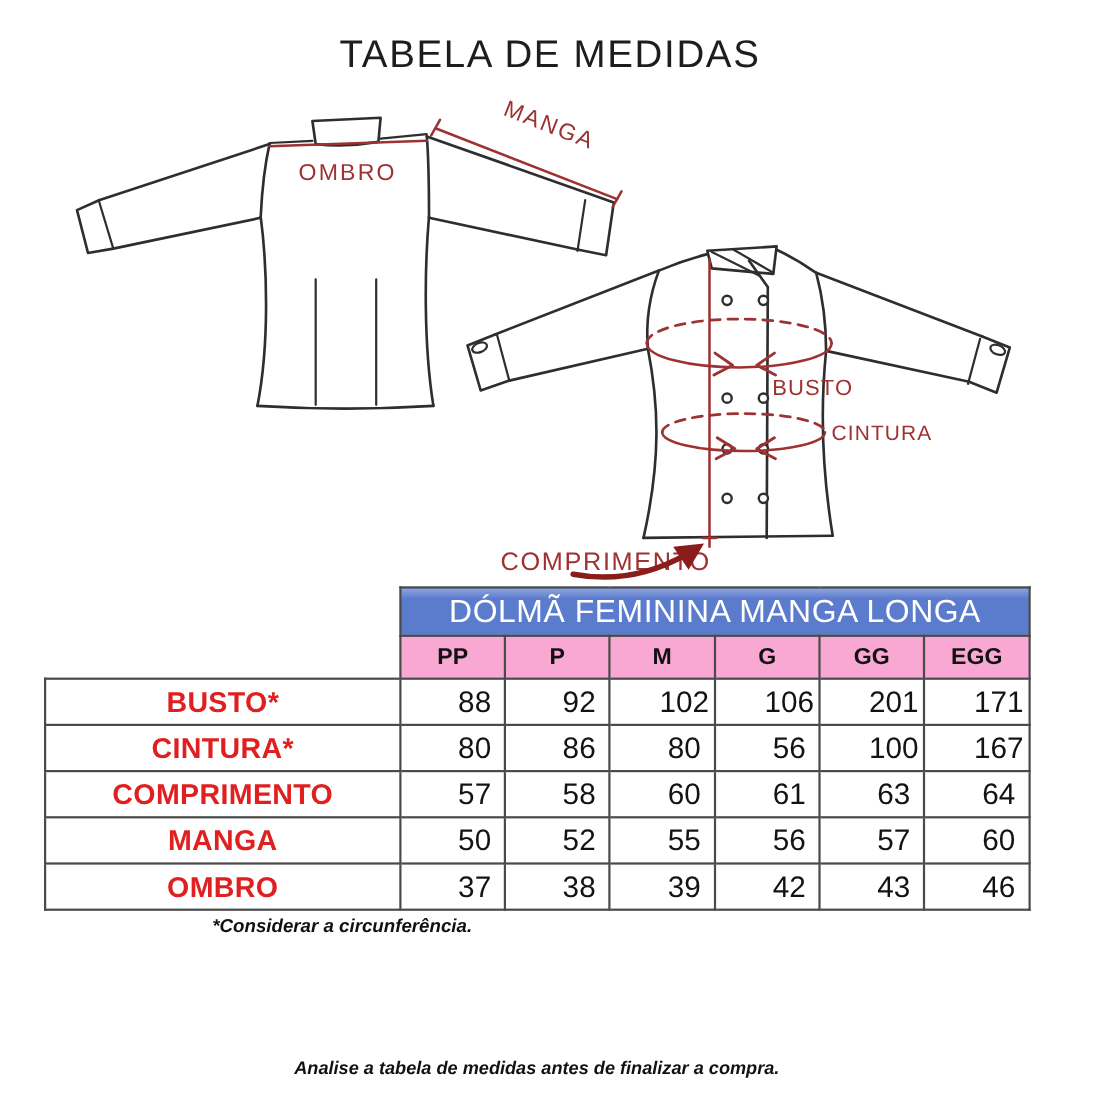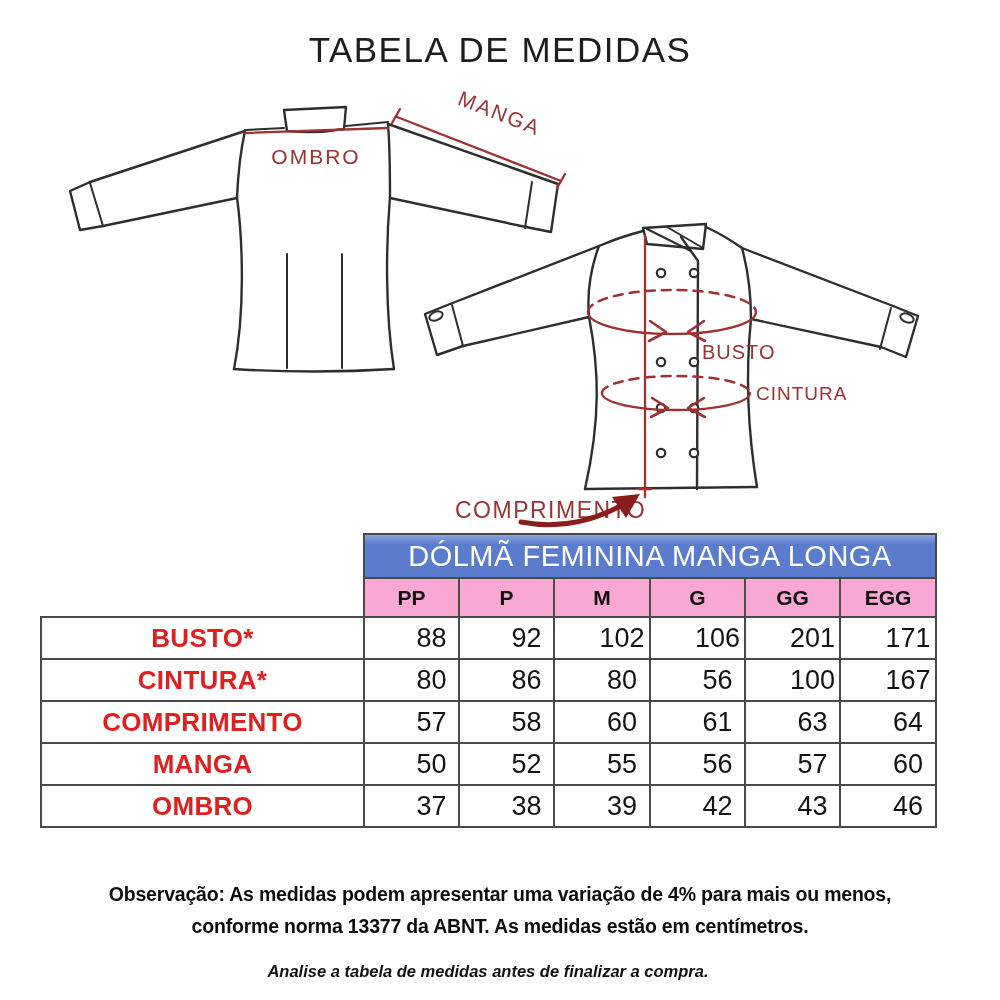--- a/index.html
+++ b/index.html
@@ -226,21 +226,18 @@
       <td class="val">37</td>
       <td class="val">38</td>
       <td class="val">39</td>
       <td class="val">42</td>
       <td class="val">43</td>
       <td class="val">46</td>
     </tr>
   </tbody>
     </table>
 
-
-  <div id="observation">
-    <div>Observação: As medidas podem apresentar uma variação de 4% para mais ou menos,</div>
-    <div>conforme norma 13377 da ABNT. As medidas estão em centímetros.</div>
-  </div>
+  <div id="footnote">*Considerar a circunferência.</div>
+
 
   <div id="final-note">Analise a tabela de medidas antes de finalizar a compra.</div>
 
 </div>
 
 </body></html>

